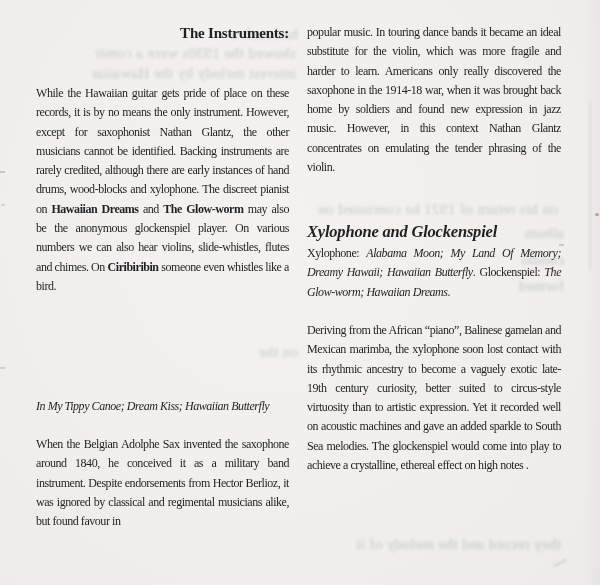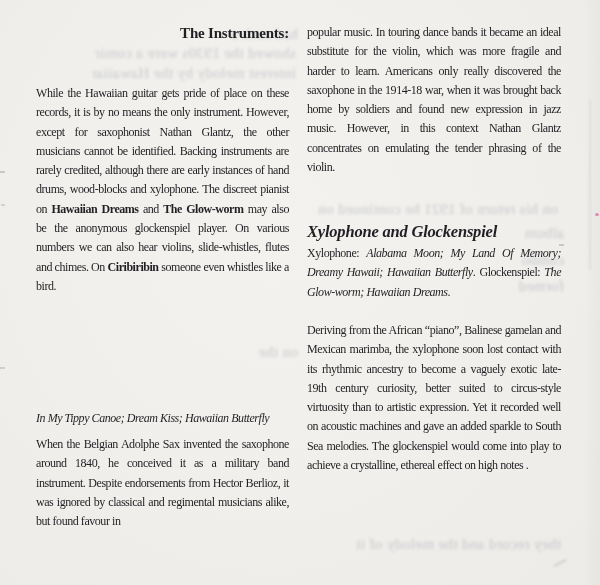--- a/index.html
+++ b/index.html
@@ -24,21 +24,21 @@
   .sec-heading {
     font-weight:bold; font-style:italic; font-size:16.5px;
     letter-spacing:-0.2px; text-align:left;
   }
   .italic-tracks { font-style:italic; }
   .seg-bi { font-weight:bold; }
   .seg-i  { font-style:italic; }
   
   .lp1 { top:84px; }
   .lh2 { top:377px; }
-  .lt1 { top:397px;margin-top:12px; }
+  .lt1 { top:397px; }
   .lp2 { top:435px; }
   .rp1 { top:23px; }
   .rh2 { top:222px; }
   .rt1 { top:244px; }
   .rp2 { top:321px; }
   
   .ghost {
     position:absolute; white-space:nowrap; overflow:hidden;
     transform:scaleX(-1); filter:blur(1.4px);
     color:rgba(130,140,162,0.40);

